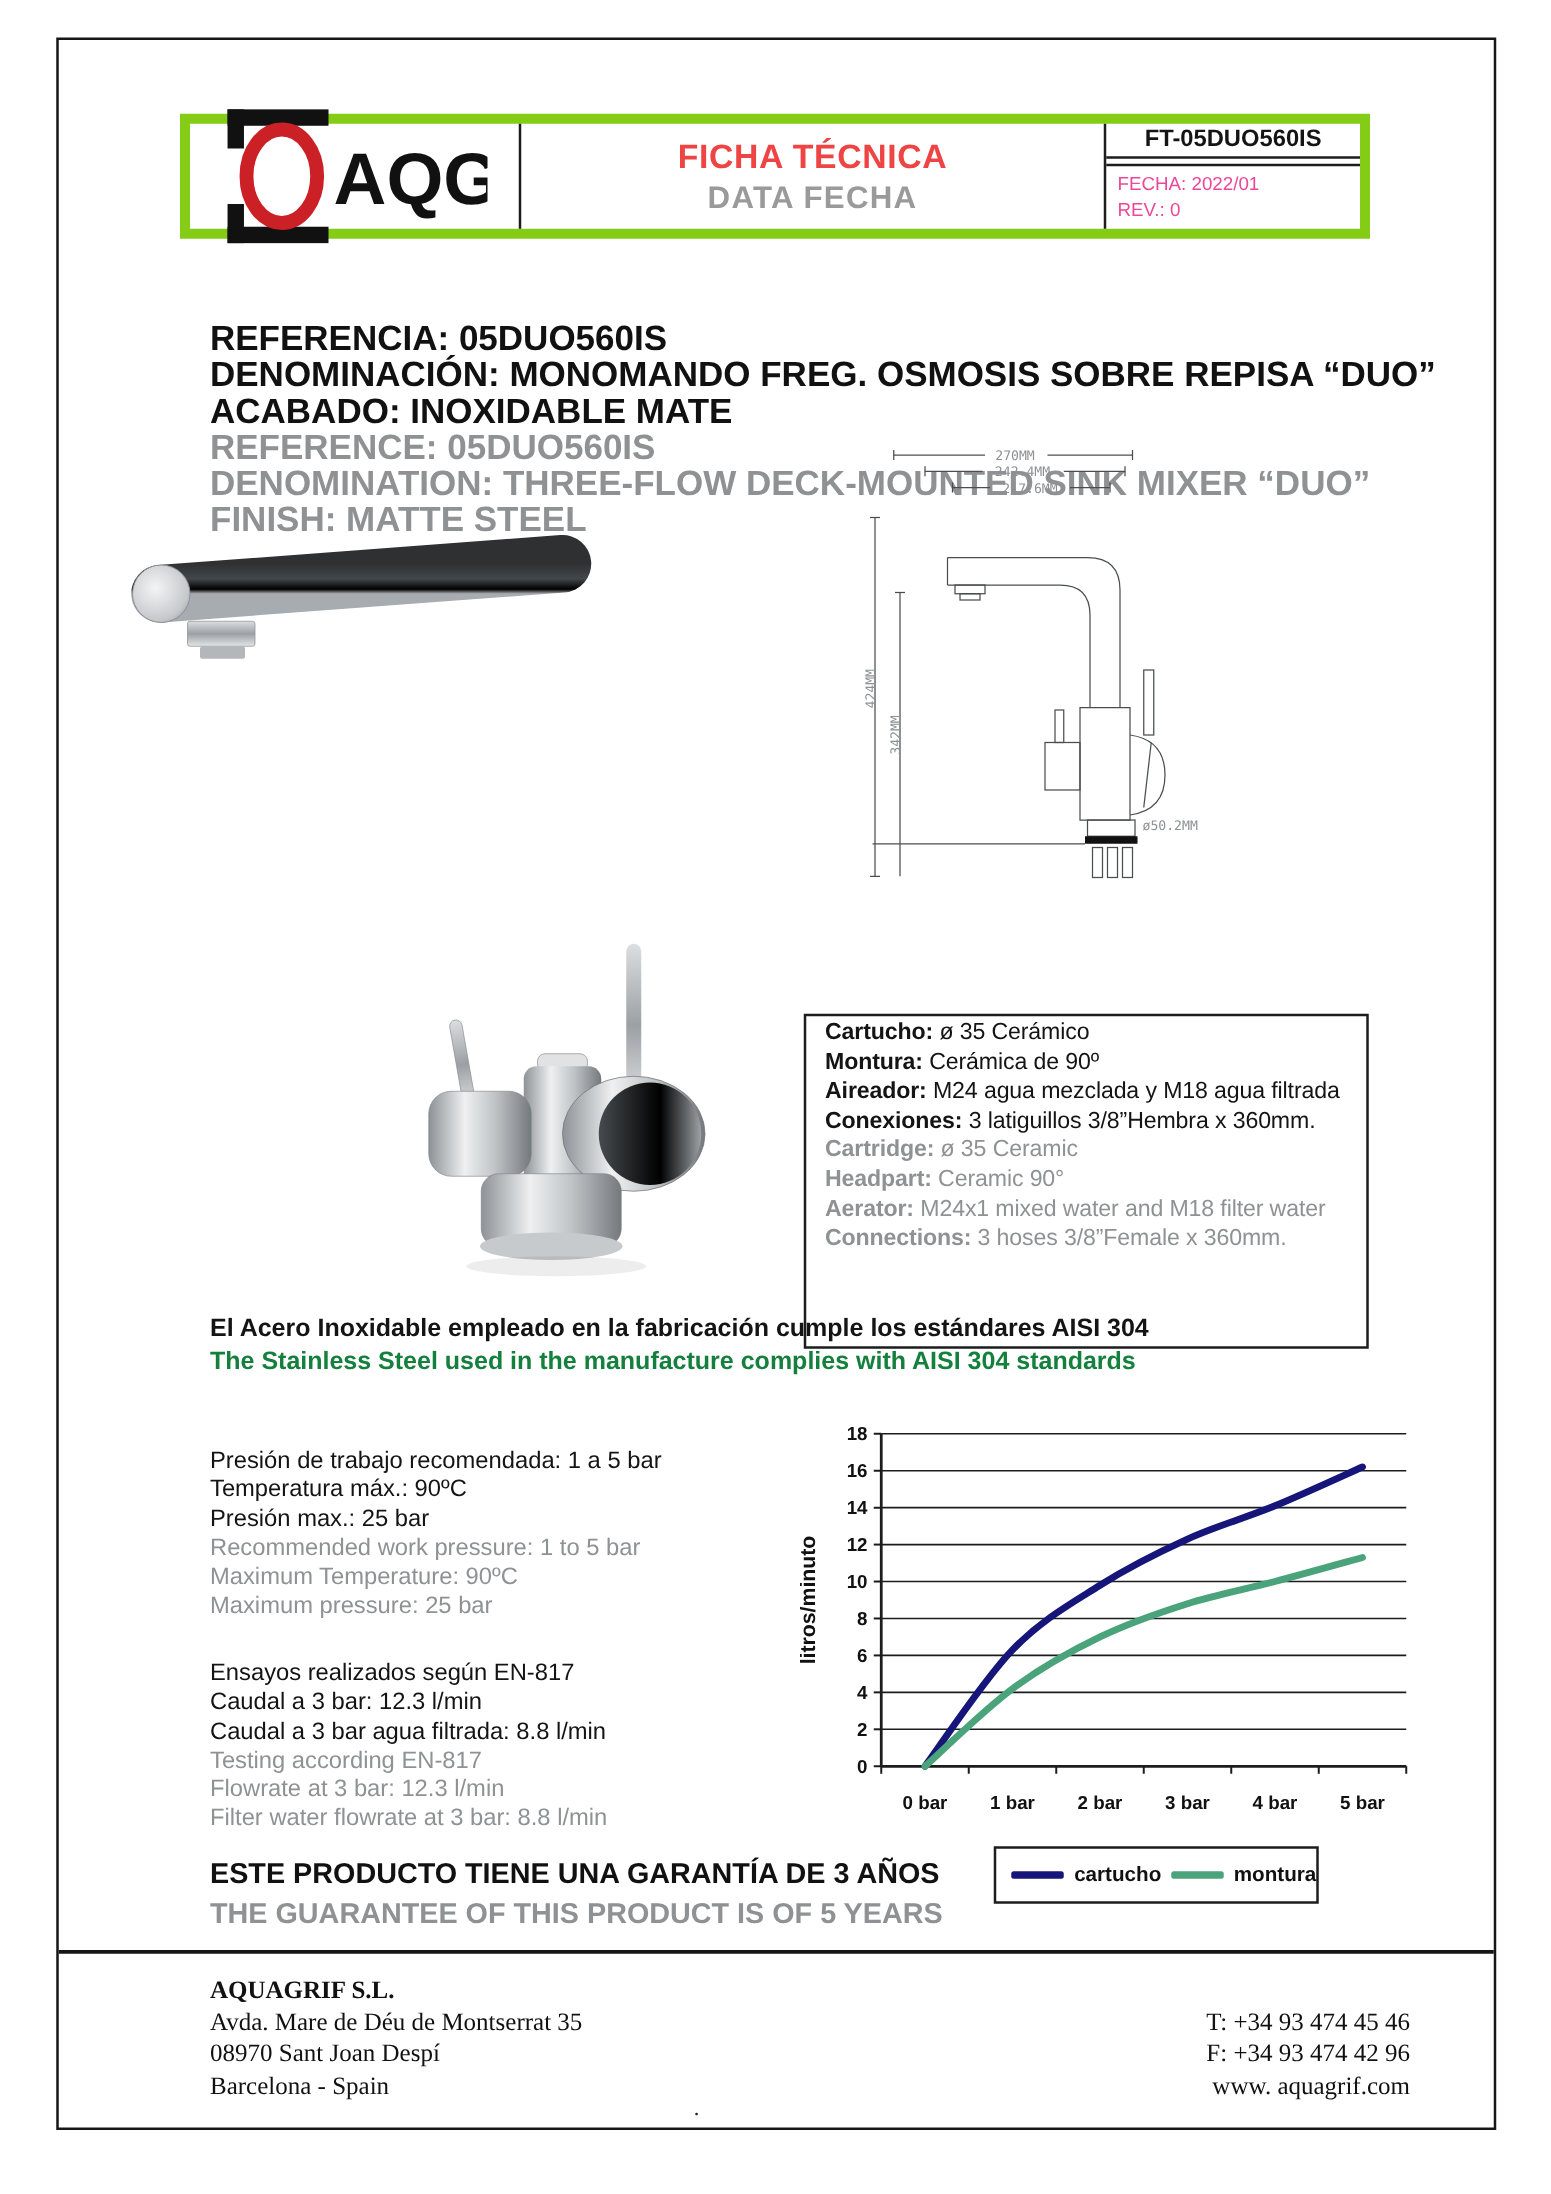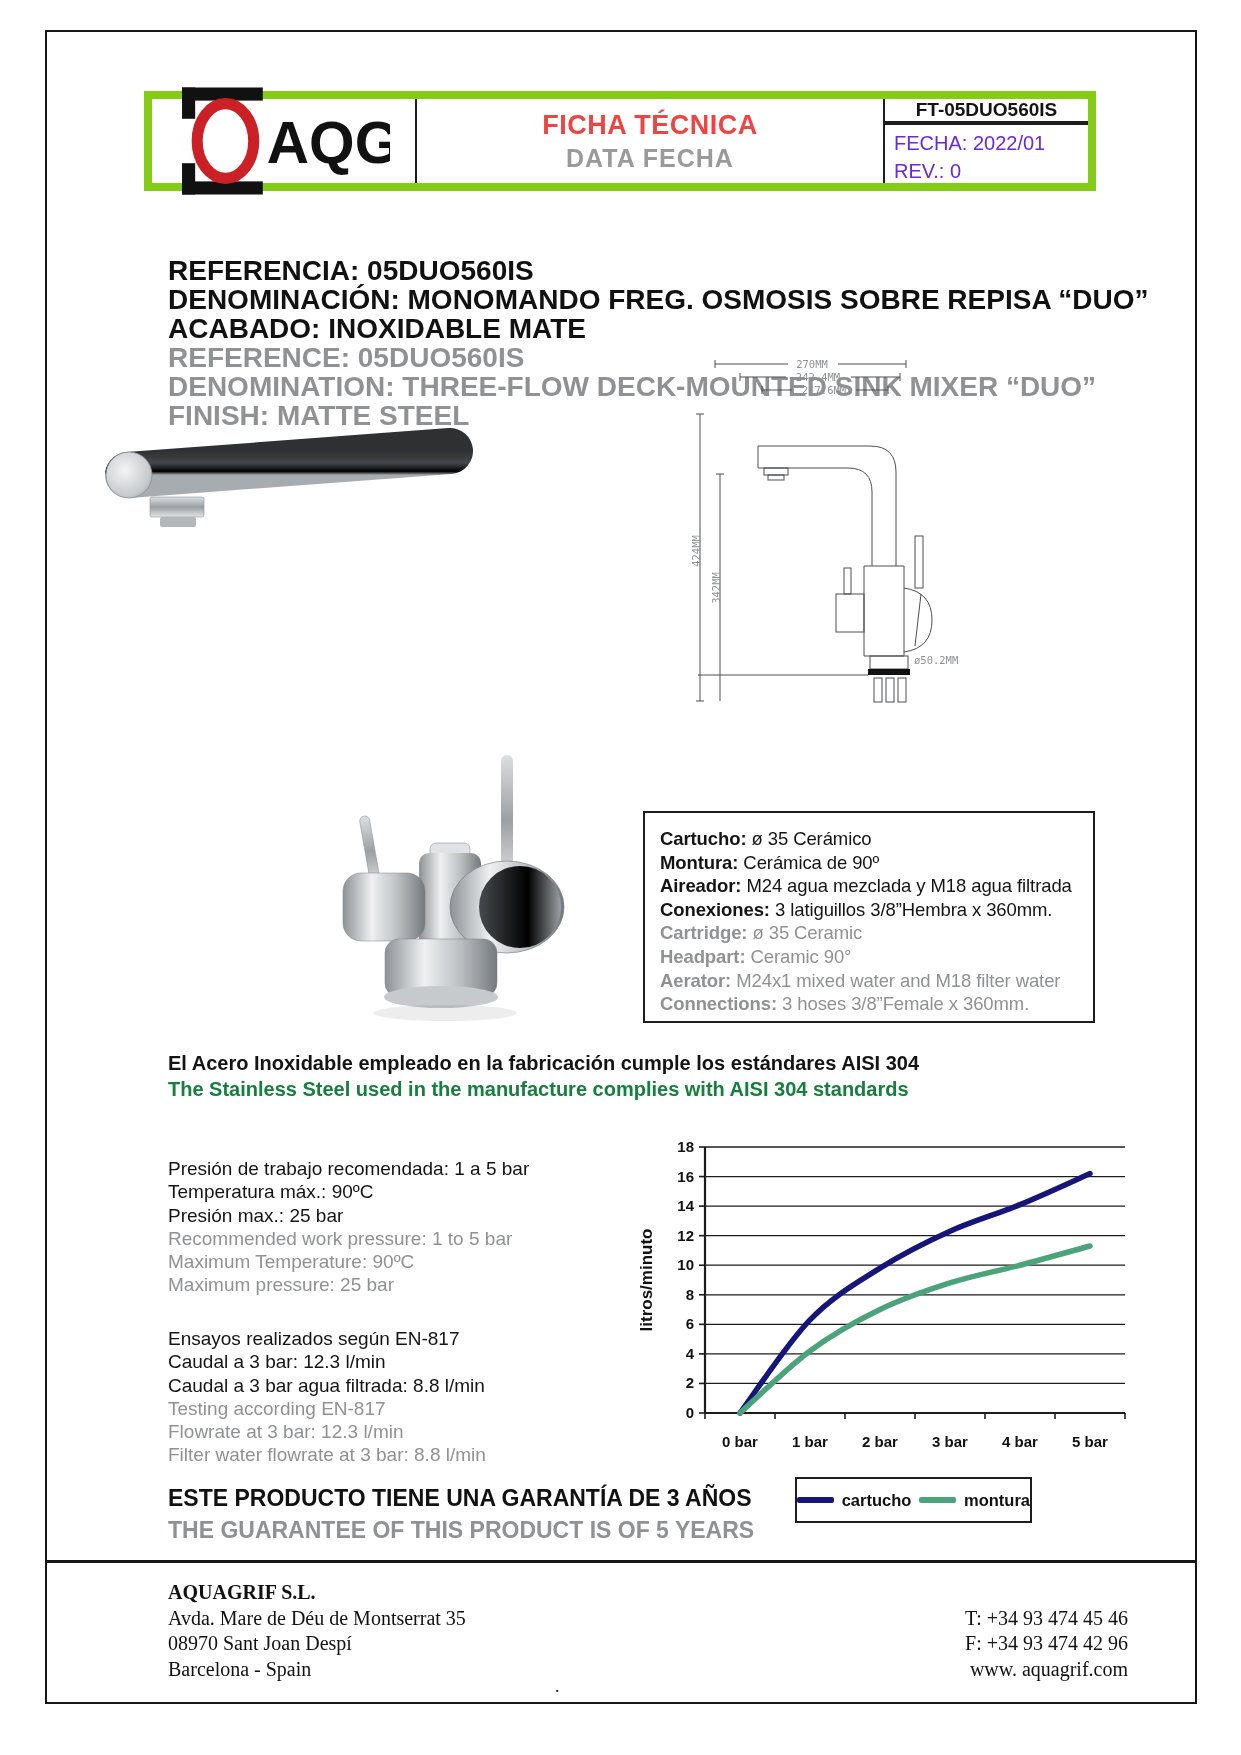--- a/index.html
+++ b/index.html
@@ -9,51 +9,51 @@
 
   
   .hdr{position:absolute;left:144px;top:91px;width:952px;height:100px;display:flex;border:8px solid #84cc16;background:#fff}
   .hdr-logo{width:265px;border-right:2px solid #1d1d1d;display:flex;align-items:center;justify-content:center}
   .hdr-title{flex:1;border-right:2px solid #1d1d1d;display:flex;flex-direction:column;align-items:center;justify-content:center;gap:3px}
   .t1{font-size:27px;font-weight:bold;letter-spacing:.5px;color:#ef4444}
   .t2{font-size:25px;font-weight:bold;letter-spacing:1px;color:#9a9a9a}
   .hdr-right{width:203px;display:flex;flex-direction:column}
   .hdr-code{height:70px;border-bottom:2px solid #1d1d1d;display:flex;align-items:center;justify-content:center;font-weight:bold;font-size:19px}
   .hdr-gap{height:12px;border-bottom:2px solid #1d1d1d}
-  .hdr-meta{flex:1;padding:4px 9px;font-size:20px;line-height:1.4;color:#6d28d9}
+  .hdr-meta{flex:1;padding:4px 9px;font-size:15px;line-height:1.4;color:#ec4899}
 
   
   .refblock{position:absolute;left:168px;top:256px;font-size:28px;font-weight:bold;line-height:29px;color:#111}
   .refblock .en{color:#8f9193}
 
   
   .photo{position:absolute;left:100px;top:415px;width:500px;height:610px}
   .drawing{position:absolute;left:688px;top:356px;width:292px;height:362px}
   .dimtxt{font-family:"DejaVu Sans Mono",monospace;font-size:10.5px;fill:#8e9194}
 
   
-  .specbox{position:absolute;left:643px;top:811px;width:452px;height:212px;border:2px solid #1d1d1d;padding:14px 15px;font-size:18.5px;line-height:23.6px;letter-spacing:-.1px}
+  .specbox{position:absolute;left:643px;top:811px;width:452px;height:268px;border:2px solid #1d1d1d;padding:0 15px;font-size:18.5px;line-height:23.6px;letter-spacing:-.1px}
   .ln{white-space:nowrap}
   .ln.en,.ln.en b{color:#8f9193}
 
   
   .aisi{position:absolute;left:168px;top:1050px;font-size:20px;font-weight:bold;line-height:26px}
   .aisi .en{color:#15803d}
 
   
   .pressure{position:absolute;left:168px;top:1157px;font-size:19px;line-height:23.3px}
   .testing{position:absolute;left:168px;top:1327px;font-size:19px;line-height:23.3px}
   .pressure b,.testing b{font-weight:normal}
 
   
   .chart{position:absolute;left:640px;top:1130px;width:500px;height:350px}
   .tick{font-family:"Liberation Sans",sans-serif;font-size:15px;font-weight:bold;fill:#111}
   .xtick{font-family:"Liberation Sans",sans-serif;font-size:15px;font-weight:bold;fill:#111}
   .ylab{font-family:"Liberation Sans",sans-serif;font-size:17px;font-weight:bold;fill:#111}
-  .legend{position:absolute;left:795px;top:1477px;width:237px;height:46px;border:2px solid #1d1d1d;display:flex;align-items:center;justify-content:flex-end;gap:8px;background:#fff}
+  .legend{position:absolute;left:795px;top:1477px;width:260px;height:46px;border:2px solid #1d1d1d;display:flex;align-items:center;justify-content:flex-end;gap:8px;background:#fff}
   .legend .lbl{font-size:16.5px;font-weight:bold;color:#111}
   .legend .sw{width:42px;height:6px;border-radius:2px}
 
   
   .warranty{position:absolute;left:168px;top:1482px;font-size:23px;font-weight:bold;line-height:32px;color:#111}
   .warranty .en{color:#8f9193}
 
   
   .foot-rule{position:absolute;left:47px;top:1560px;width:1148px;border-top:3px solid #161616}
   .footer{position:absolute;left:168px;top:1580px;width:960px;font-family:"Liberation Serif",serif;font-size:20px;line-height:25.5px;color:#111}

